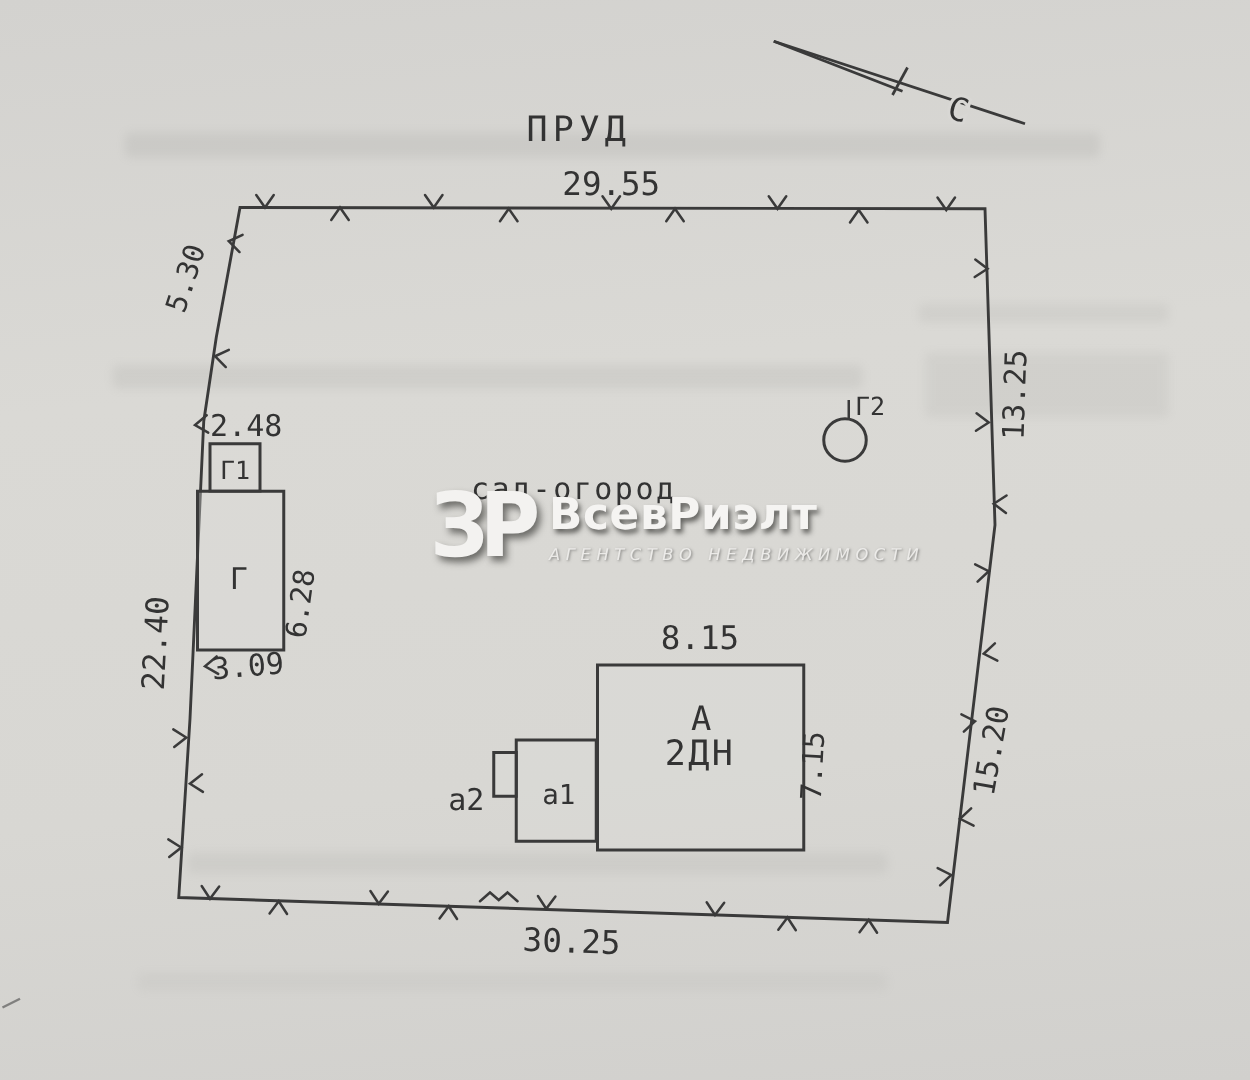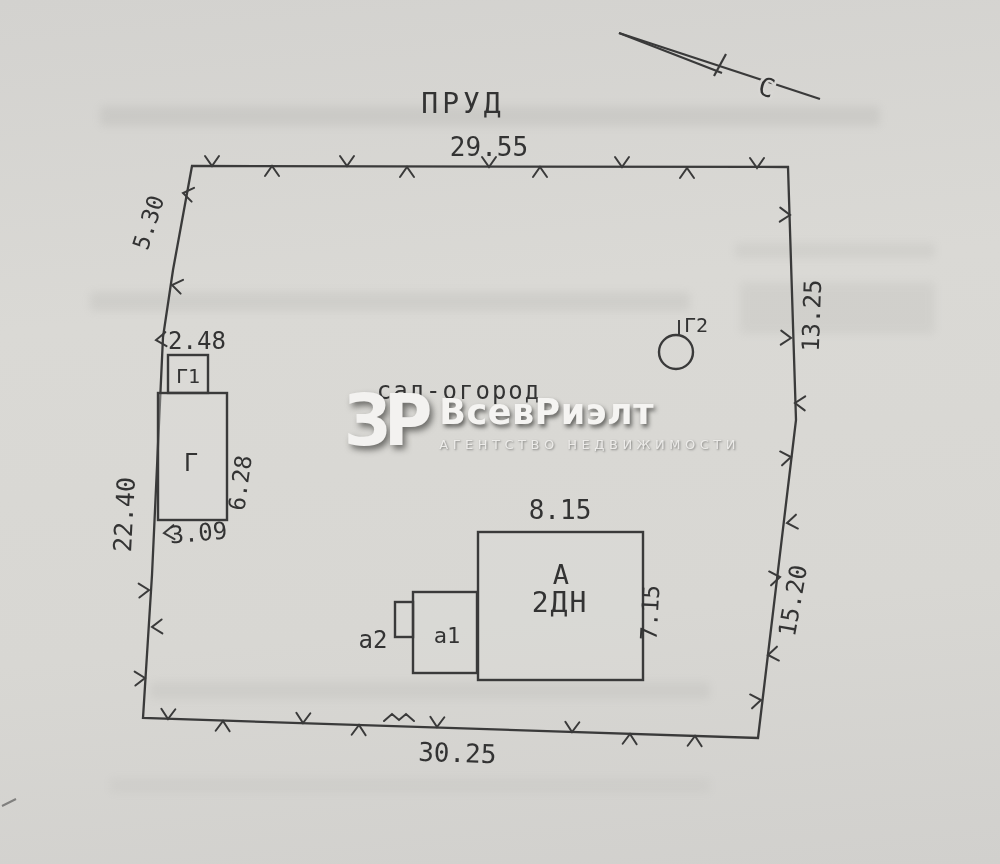--- a/index.html
+++ b/index.html
@@ -23,21 +23,21 @@
     color:#f3f2f0;text-shadow:3px 4px 6px rgba(50,50,48,0.65);
     transform:scaleY(1.08);
   }
   .wm-col{margin-left:14px;}
   .wm-title{
     font-size:35px;font-weight:bold;line-height:42px;color:#f5f4f2;
     text-shadow:2px 3px 4px rgba(48,48,46,0.7);letter-spacing:0.5px;
   }
   .wm-sub{
     font-size:13px;letter-spacing:4.5px;color:rgba(240,239,237,0.92);
-    text-shadow:1px 1px 2px rgba(60,60,58,0.55);margin-top:4px;white-space:nowrap;
+    text-shadow:1px 1px 2px rgba(60,60,58,0.55);margin-top:4px;white-space:nowrap;font-style:italic;
   }
 </style>
 </head>
 <body>
 
 <div class="artifact" style="left:100px;top:106px;width:780px;height:20px;opacity:.14"></div>
 <div class="artifact" style="left:90px;top:292px;width:600px;height:19px;opacity:.13"></div>
 <div class="artifact" style="left:735px;top:243px;width:200px;height:15px;opacity:.11"></div>
 <div class="artifact" style="left:740px;top:282px;width:195px;height:52px;opacity:.10"></div>
 <div class="artifact" style="left:150px;top:682px;width:560px;height:17px;opacity:.11"></div>

